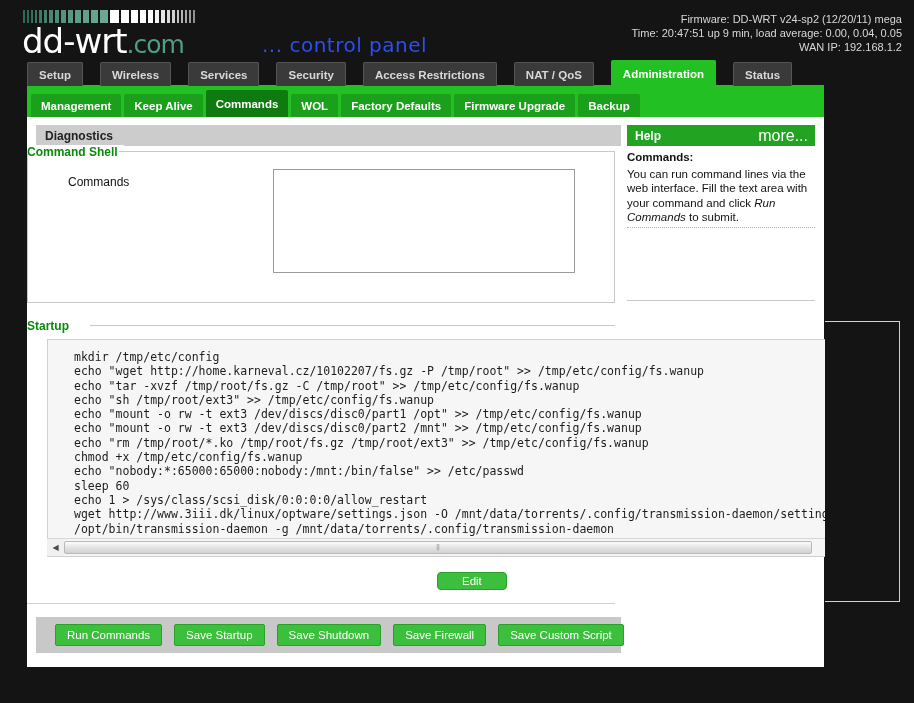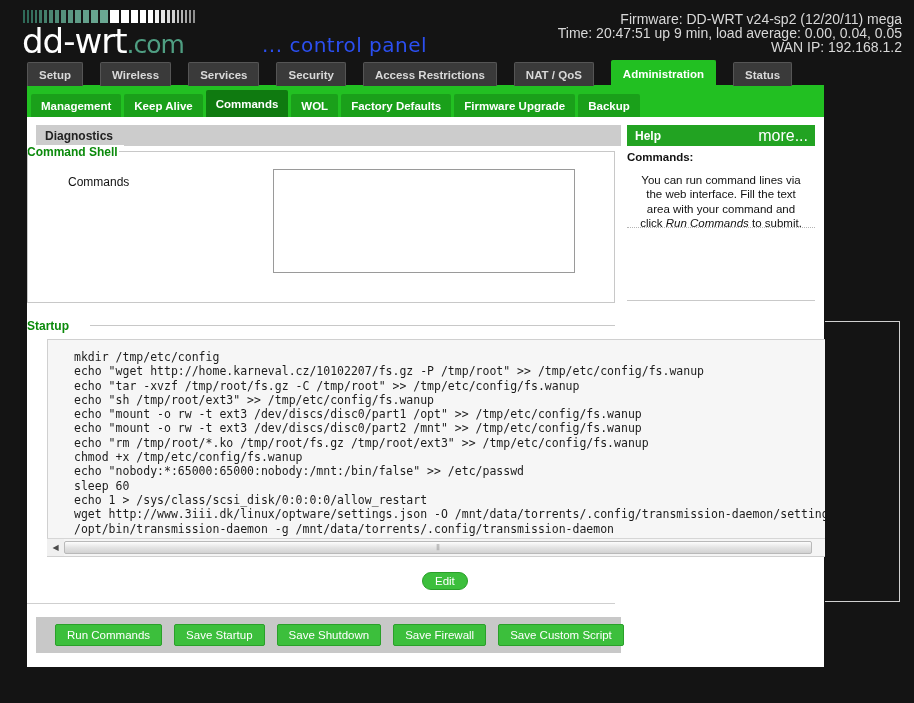--- a/index.html
+++ b/index.html
@@ -52,21 +52,21 @@
     font-family: "DejaVu Sans", sans-serif;
     font-size: 20px;
     letter-spacing: 0.5px;
     white-space: nowrap;
   }
 
   #sysinfo {
     position: absolute; right: 12px; top: 12px;
     text-align: right;
     color: #d8d8d8;
-    font-size: 14px;
+    font-size: 11px;
     line-height: 14px;
     white-space: nowrap;
   }
 
   
   #navtabs {
     position: absolute; left: 27px; top: 60px;
     display: flex; align-items: flex-end;
     height: 26px;
     z-index: 4;
@@ -172,21 +172,21 @@
   }
   #help-more { font-size: 16px; font-weight: normal; cursor: pointer; }
   #help-body {
     position: absolute; left: 600px; top: 33px;
     width: 188px;
     color: #111;
     font-size: 11.5px;
     line-height: 14.5px;
   }
   #help-body h4 { margin: 0 0 2px 0; font-size: 11.5px; }
-  #help-body p { margin: 8px; text-align: center; }
+  #help-body p { margin: 0; }
   #help-divider {
     position: absolute; left: 600px; top: 110px;
     width: 188px; height: 0;
     border-top: 1px dotted #b5b5b5;
   }
   #help-divider2 {
     position: absolute; left: 600px; top: 183px;
     width: 188px; height: 0;
     border-top: 1px solid #c9c9c9;
   }
@@ -284,27 +284,27 @@
     background: linear-gradient(to bottom,#fdfdfd 0%,#e4e4e4 50%,#d2d2d2 100%);
     border: 1px solid #b9b9b9;
     border-radius: 2px;
     display: flex; align-items: center; justify-content: center;
     cursor: pointer;
   }
   #sb-grip { color: #9a9a9a; font-size: 8px; letter-spacing: 0px; }
 
   
   #edit-btn {
-    position: absolute; left: 395px; top: 455px;
-    padding: 2px 12px;
+    position: absolute; left: 410px; top: 455px;
+    padding: 2px 24px;
     background: #3cbf3c;
     color: #ffffff;
     font-size: 11.5px;
     border: 1px solid #2aa02a;
-    border-radius: 9px;
+    border-radius: 4px;
     cursor: pointer;
     z-index: 8;
   }
 
   #bottom-rule {
     position: absolute; left: 0px; top: 486px;
     width: 588px; height: 0;
     border-top: 1px solid #cfcfcf;
   }
 

